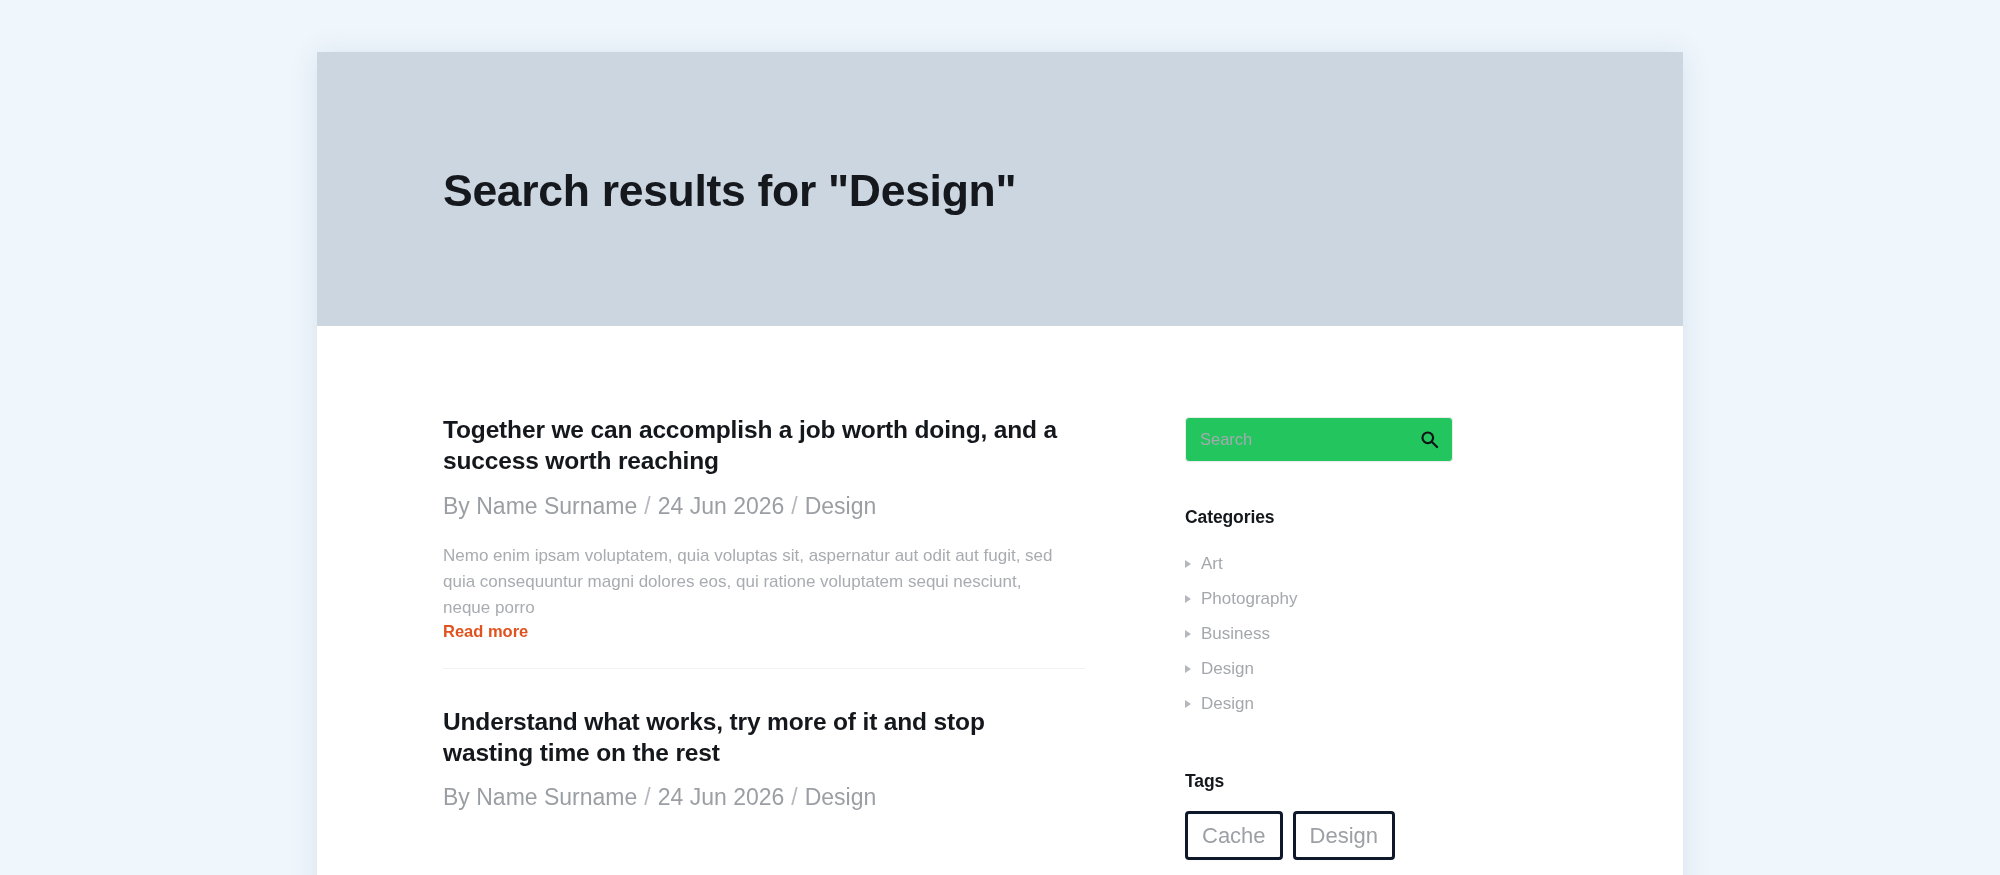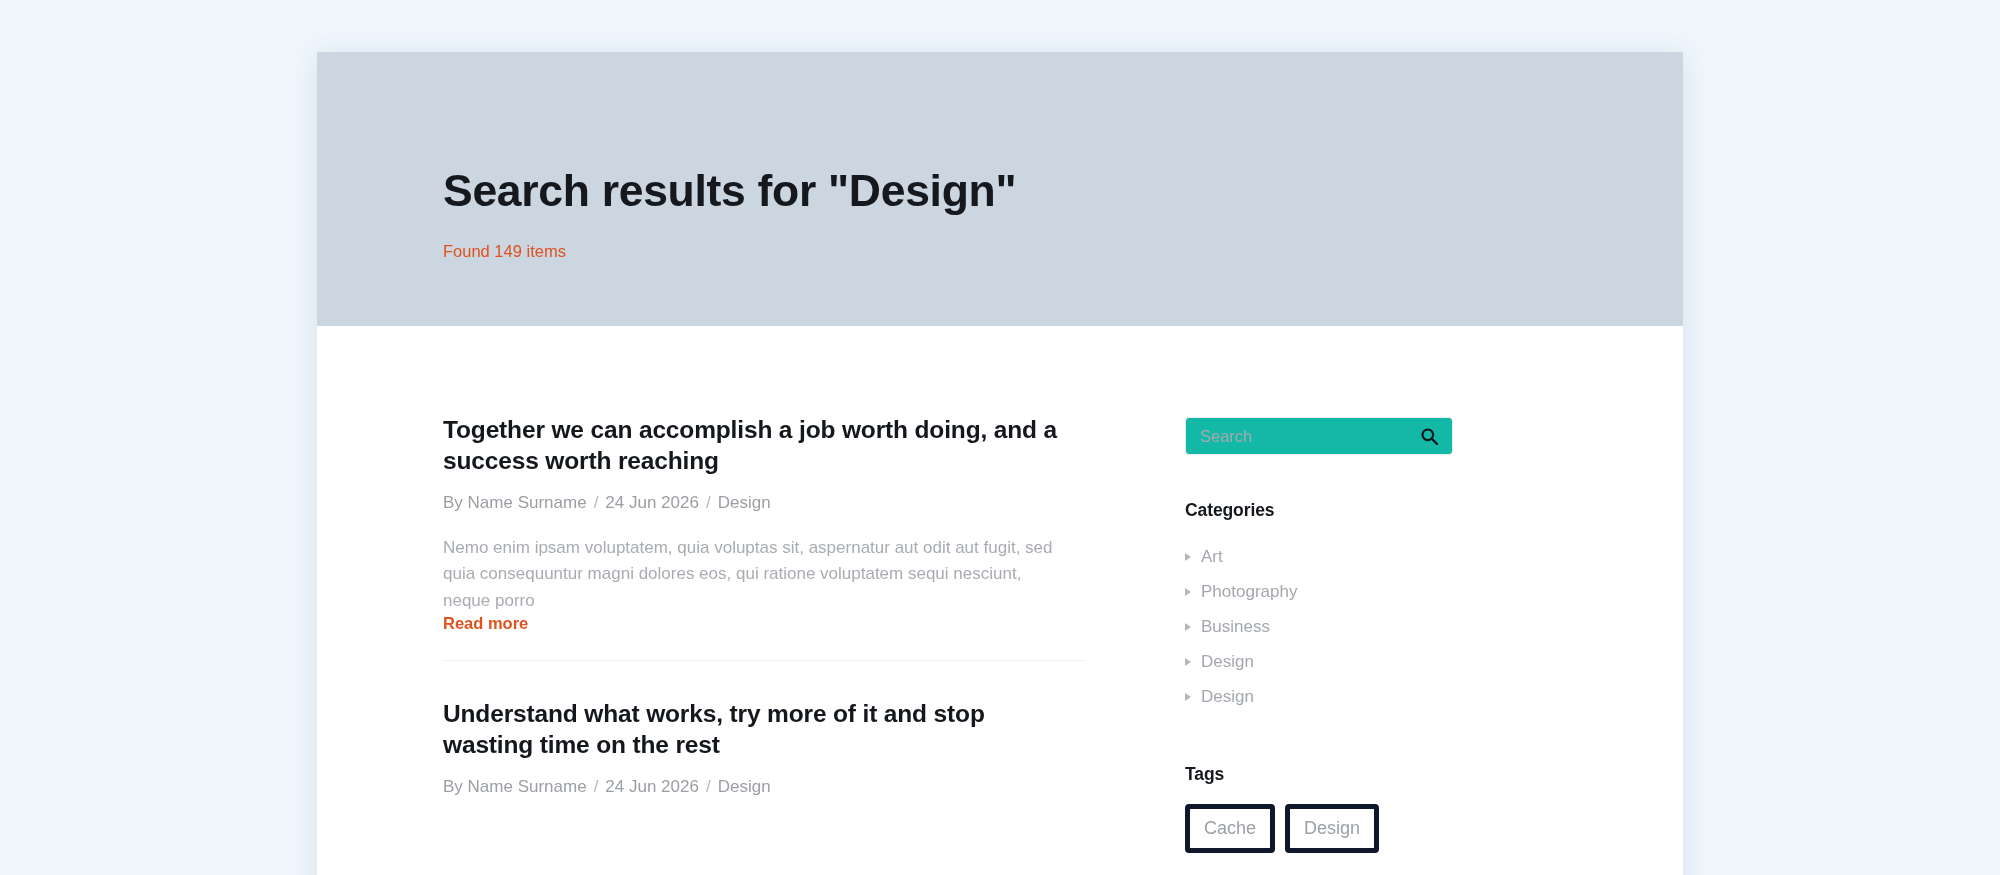--- a/index.html
+++ b/index.html
@@ -83,21 +83,21 @@
     margin: 0;
     font-size: 24.5px;
     line-height: 1.28;
     font-weight: 700;
     color: #14181c;
     letter-spacing: -0.15px;
     max-width: 625px;
   }
   .article-meta {
     margin: 15px 0 0 0;
-    font-size: 17px;
+    font-size: 23px;
     line-height: 1.3;
     color: #9b9fa4;
     font-weight: 400;
   }
   .article-meta .sep {
     padding: 0 7px;
     color: #b5b9bd;
   }
   .article-excerpt {
     margin: 21px 0 0 0;
@@ -119,24 +119,24 @@
   
   #sidebar {
     width: 268px;
     flex: 0 0 268px;
     margin-left: 48px;
     padding-top: 3px;
   }
 
   .search-box {
     position: relative;
-    height: 38px;
+    height: 45px;
     border: 1px solid #ececec;
     border-radius: 4px;
-    background: #14b8a6;
+    background: #22c55e;
     box-shadow: 0 1px 2px rgba(0,0,0,0.02);
     display: flex;
     align-items: center;
     box-sizing: border-box;
   }
   .search-box input {
     border: 0;
     outline: 0;
     background: transparent;
     font-family: "Liberation Sans", sans-serif;
@@ -199,40 +199,39 @@
   #tags-widget .widget-title {
     margin-top: 50px;
   }
   .tag-list {
     display: flex;
     flex-wrap: wrap;
     gap: 10px;
     margin-top: 19px;
   }
   .tag-pill {
-    border: 5px solid #0f172a;
+    border: 3px solid #0f172a;
     border-radius: 4px;
     padding: 9px 14px;
-    font-size: 18px;
+    font-size: 22px;
     color: #9ca0a5;
     background: #fff;
     cursor: pointer;
     line-height: 1.15;
     box-shadow: 0 1px 2px rgba(0,0,0,0.015);
   }
 </style>
 </head>
 <body>
 
 <div id="page-card">
 
   <div id="hero">
     <div id="hero-inner">
       <h1 id="hero-title">Search results for "Design"</h1>
-      <p id="hero-count">Found 149 items</p>
     </div>
   </div>
 
   <div id="content">
 
     <div id="articles">
 
       <div class="article">
         <h2 class="article-title">Together we can accomplish a job worth doing, and a success worth reaching</h2>
         <div class="article-meta"><span>By Name Surname</span><span class="sep">/</span><span>24 Jun 2026</span><span class="sep">/</span><span>Design</span></div>

